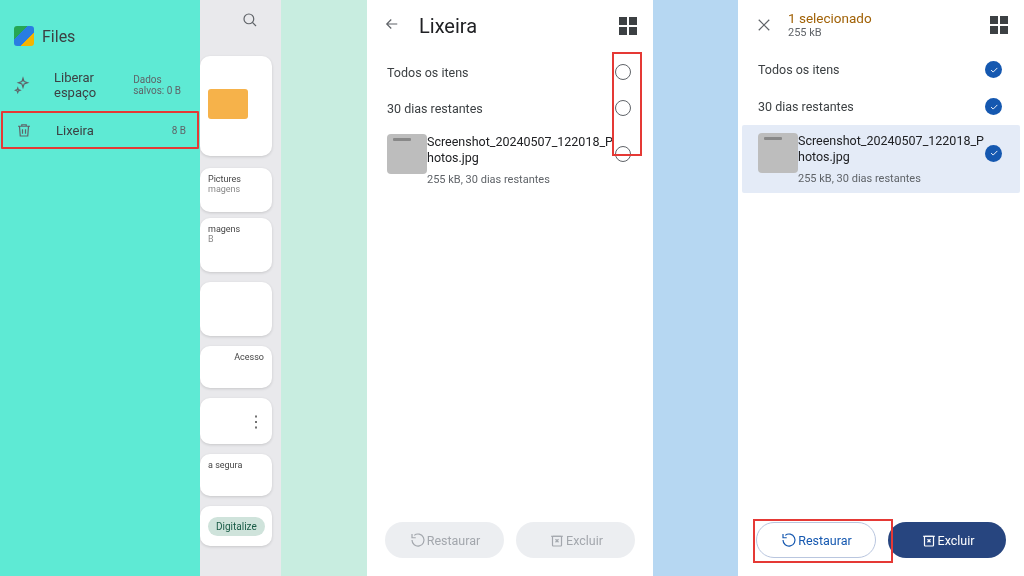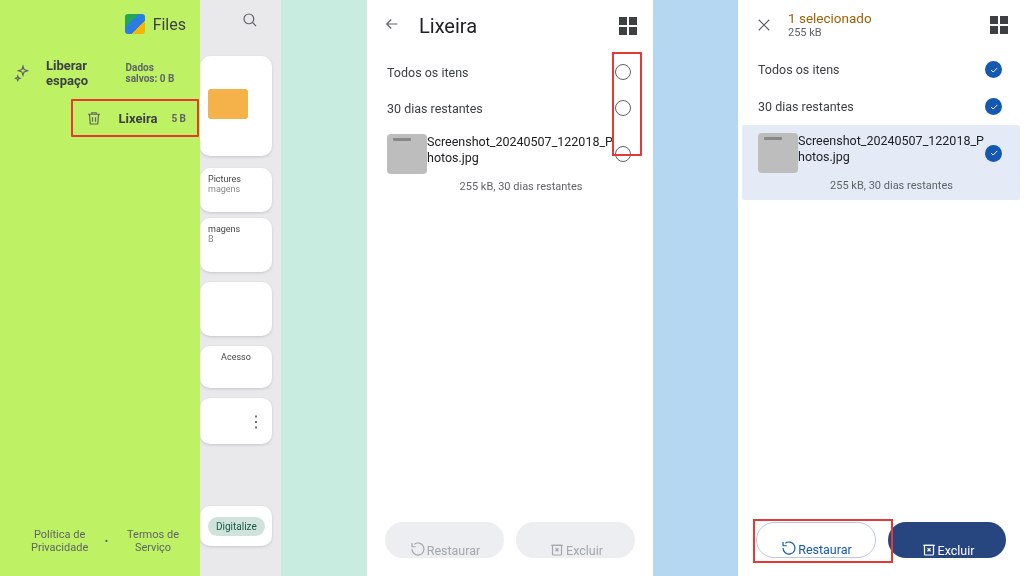--- a/index.html
+++ b/index.html
@@ -20,26 +20,26 @@
   .p1-bg .c2 { top:168px; height:44px; }
   .p1-bg .c3 { top:218px; height:54px; }
   .p1-bg .c4 { top:282px; height:54px; }
   .p1-bg .c5 { top:346px; height:42px; }
   .p1-bg .c6 { top:398px; height:46px; display:flex; align-items:center; justify-content:flex-end; }
   .p1-bg .c7 { top:454px; height:42px; }
   .p1-bg .c8 { top:506px; height:40px; display:flex; align-items:center; justify-content:flex-start; }
   .p1-bg .c8 span { background:#cfe3db; padding:4px 8px; border-radius:10px; font-size:10px; color:#1a5c47; }
 
   .drawer {
-    position: relative; width: 200px; height: 100%; background:#bef264;
-    padding-top: 14px; display:flex; flex-direction:column;align-items:flex-end;
+    position: relative; width: 200px; height: 100%; background:#5eead4;
+    padding-top: 26px; display:flex; flex-direction:column;
   }
   .brand { display:flex; align-items:center; gap:8px; padding:0 14px 14px; font-size:16px; color:#3c4043; }
   .brand-logo { width:20px; height:20px; background:linear-gradient(135deg,#26a654 0 33%,#2a7de1 33% 66%,#f6b400 66%); border-radius:3px; }
-  .nav-item { display:flex; align-items:center; gap:14px; padding:10px 14px; font-size:13px; color:#3c4043; position:relative;font-weight:bold; }
+  .nav-item { display:flex; align-items:center; gap:22px; padding:10px 14px; font-size:13px; color:#3c4043; position:relative; }
   .nav-item .ico { width:20px; height:20px; display:flex; align-items:center; justify-content:center; color:#5f6368; }
   .nav-item .val { margin-left:auto; font-size:10px; color:#5f6368; }
   .nav-item.highlight { outline:2px solid #e53935; outline-offset:-3px; border-radius:2px; }
   .spacer { flex:1; }
   .footer { display:flex; align-items:center; justify-content:center; gap:10px; padding:0 12px 22px; font-size:11px; color:#5f6368; }
   .footer .dot { font-size:10px; }
   .footer a { text-align:center; max-width:70px; }
 
   
   svg.ic { width:18px; height:18px; stroke:#5f6368; fill:none; stroke-width:1.6; }
@@ -49,25 +49,25 @@
   .appbar { display:flex; align-items:center; gap:18px; padding:14px 16px 16px; }
   .appbar .title { font-size:20px; color:#202124; }
   .appbar .right { margin-left:auto; }
   .sec-row { display:flex; align-items:center; justify-content:space-between; padding:10px 22px 10px 20px; font-size:12.5px; color:#3c4043;gap:24px; }
   .radio { width:16px; height:16px; border:1.6px solid #5f6368; border-radius:50%; }
   .file-row { display:flex; align-items:flex-start; padding:8px 22px 8px 20px; }
   .thumb { width:40px; height:40px; background:#bdbdbd; border-radius:4px; flex:none; position:relative; }
   .thumb::before { content:""; position:absolute; top:4px; left:6px; width:18px; height:2.5px; background:#888; border-radius:1px; }
   .file-meta { flex:1; min-width:0; }
   .file-name { font-size:12.5px; color:#202124; line-height:1.25; word-break:break-all; }
-  .file-sub  { font-size:11px; color:#5f6368; margin-top:15px;text-align:center; }
+  .file-sub  { font-size:11px; color:#5f6368; margin-top:8px; }
   .file-radio-col { display:flex; align-items:center; height:40px; }
   .redbox2 { position:absolute; left:245px; top:52px; width:30px; height:104px; border:2px solid #e53935; pointer-events:none; }
   .p2-bottom { margin-top:auto; display:flex; gap:12px; padding:10px 18px 18px; }
-  .btn { flex:1; height:36px; border-radius:18px; display:flex; align-items:flex-end; justify-content:center; font-size:12.5px; }
+  .btn { flex:1; height:36px; border-radius:18px; display:flex; align-items:center; justify-content:center; font-size:12.5px; }
   .btn.ghost-disabled { background:#eceef1; color:#a3a7ad; }
 
   
   .p3 { width:286px; height:100%; background:#fff; display:flex; flex-direction:column; position:relative; }
   .selbar { display:flex; align-items:center; gap:14px; padding:10px 16px 12px; }
   .selbar .close { width:20px; height:20px; display:flex; align-items:center; justify-content:center; }
   .selbar .txts .line1 { font-size:13.5px; color:#a16207; }
   .selbar .txts .line2 { font-size:11px; color:#5f6368; }
   .selbar .right { margin-left:auto; }
   .check { width:17px; height:17px; border-radius:50%; background:#1558b0; display:flex; align-items:center; justify-content:center; }
@@ -100,25 +100,28 @@
     <div class="card c2">
       <div>Pictures</div>
       <div style="color:#888">magens</div>
     </div>
     <div class="card c3">
       <div>magens</div>
       <div style="color:#888">B</div>
     </div>
     <div class="card c4"></div>
     <div class="card c5">
-      <div style="text-align:center">Acesso</div>
+      <div style="text-align:right">Acesso</div>
     </div>
     <div class="card c6">
         <span style="font-size:16px;color:#555">⋮</span>
       </div>
+    <div class="card c7">
+      <div>a segura</div>
+    </div>
     <div class="card c8">
       <span>Digitalize</span>
     </div>
   </div>
 
   <div class="drawer">
     <div class="brand">
       <div class="brand-logo"></div>
       <span>Files</span>
     </div>
@@ -133,31 +136,26 @@
       <span class="val">Dados salvos: 0 B</span>
     </div>
 
     <div class="nav-item highlight">
       <span class="ico">
         <svg class="ic" viewBox="0 0 24 24">
             <path d="M4 7h16M9 7V5h6v2M6 7l1 13h10l1-13M10 11v6M14 11v6"></path>
           </svg>
       </span>
       <span>Lixeira</span>
-      <span class="val">5 B</span>
+      <span class="val">8 B</span>
     </div>
 
 
 
     <div class="spacer"></div>
-    <div class="footer">
-      <a>Política de Privacidade</a>
-      <span class="dot">•</span>
-      <a>Termos de Serviço</a>
-    </div>
   </div>
 </div>
 
 <div class="gap1"></div>
 
 <div class="p2">
   <div class="appbar">
     <span>
       <svg class="ic" viewBox="0 0 24 24">
           <path d="M19 12H5M11 6l-6 6 6 6"></path>

